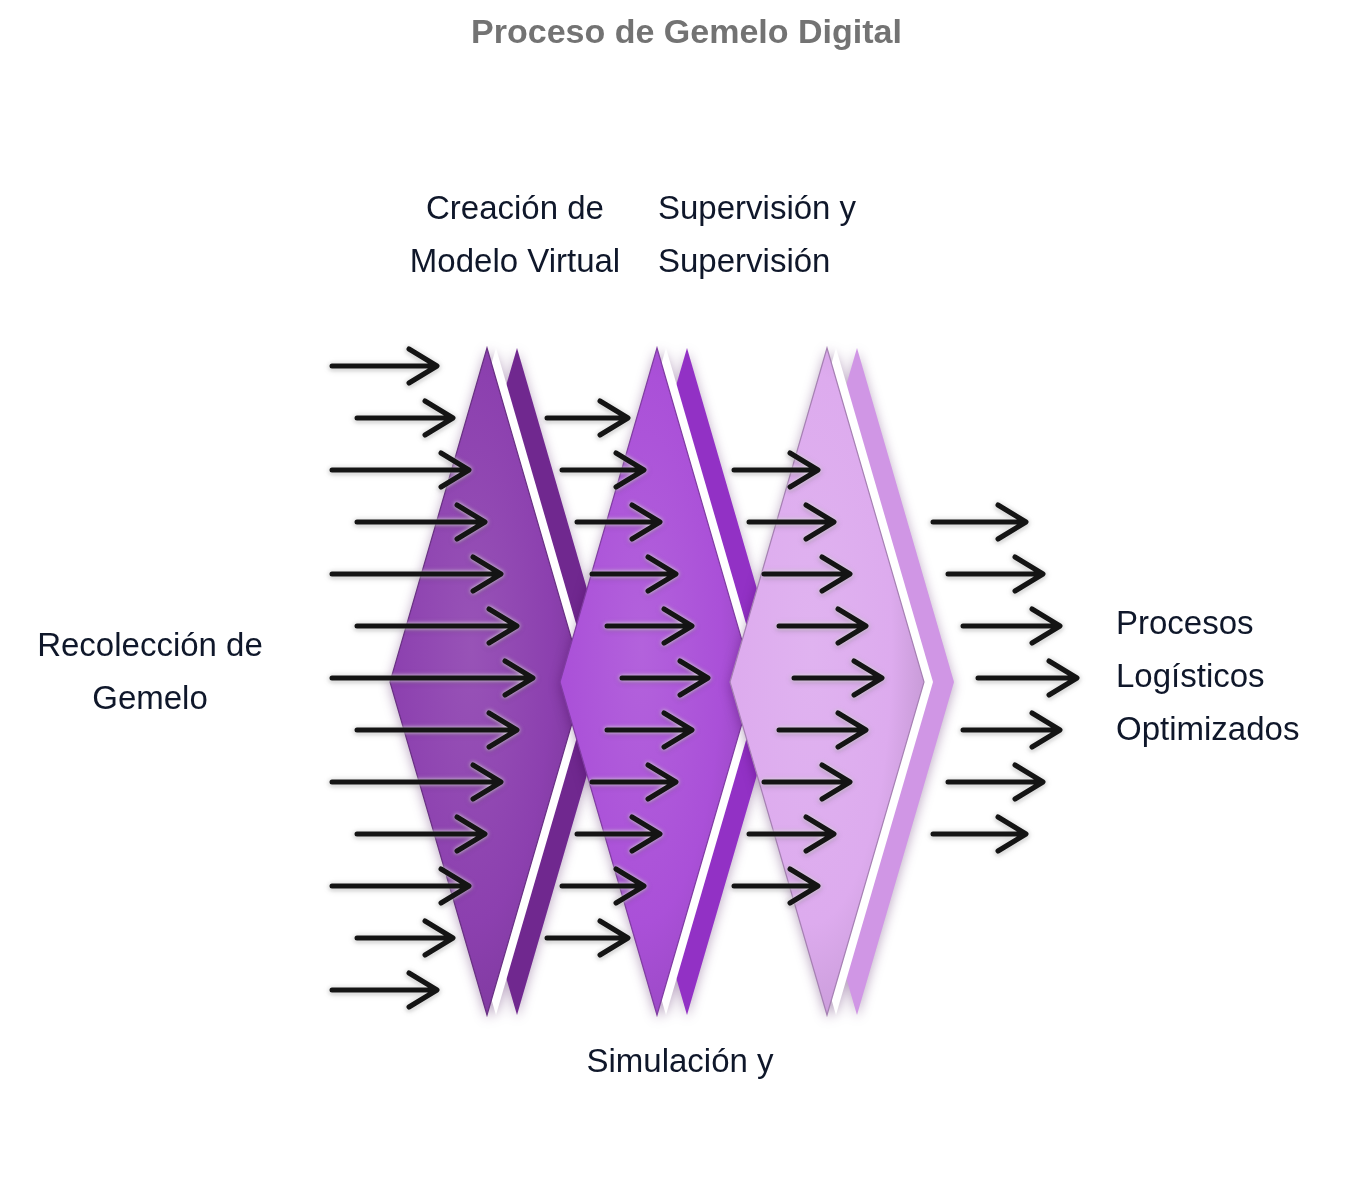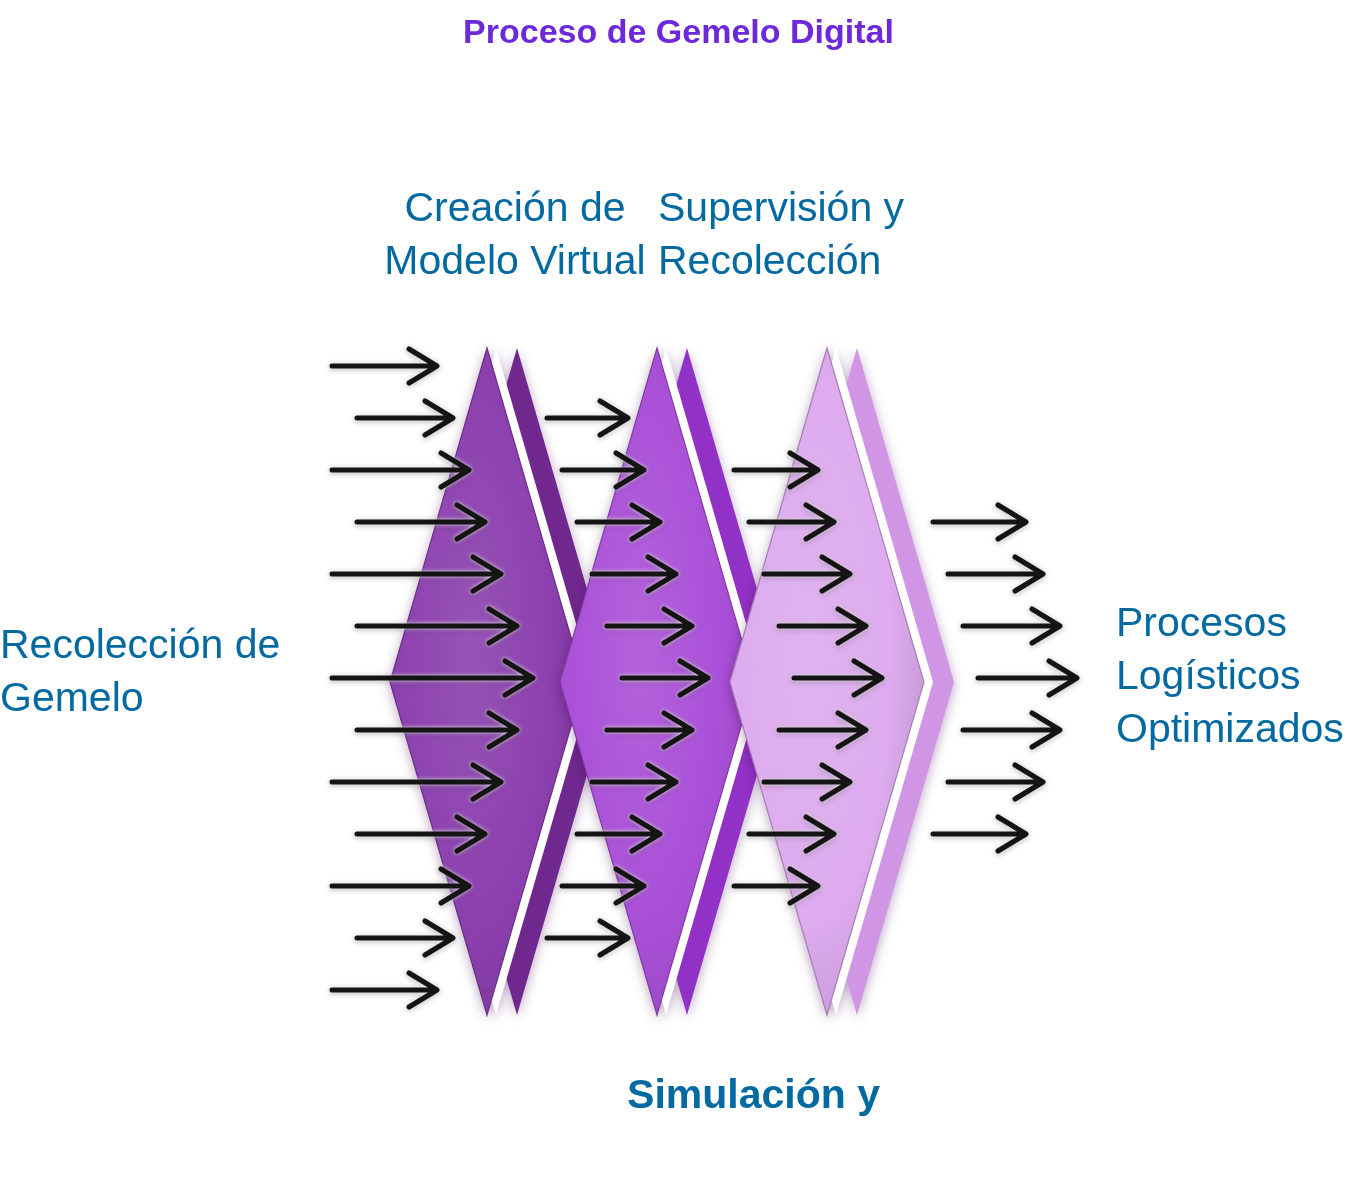--- a/index.html
+++ b/index.html
@@ -1,25 +1,25 @@
 <!DOCTYPE html>
 <html><head>
 <meta charset="utf-8">
 <style>
   html,body{margin:0;padding:0;background:#ffffff;}
   .canvas{position:relative;width:1365px;height:1200px;background:#ffffff;
           font-family:"Liberation Sans",sans-serif;color:#1e1e1e;overflow:hidden;}
-  .title{position:absolute;top:12px;left:6px;width:1345px;text-align:center;
-         font-size:34px;font-weight:bold;color:#6d28d9;}
-  .label{position:absolute;font-size:41px;line-height:53px;color:#0369a1;}
+  .title{position:absolute;top:12px;left:14px;width:1345px;text-align:center;
+         font-size:34px;font-weight:bold;color:#737373;}
+  .label{position:absolute;font-size:33px;line-height:53px;color:#0f172a;}
   .l-creacion   {top:181px;left:315px;width:400px;text-align:center;}
   .l-supervision{top:181px;left:658px;width:400px;text-align:left;}
-  .l-recoleccion{top:618px;left:0;width:300px;text-align:left;}
+  .l-recoleccion{top:618px;left:0;width:300px;text-align:center;}
   .l-procesos   {top:596px;left:1116px;width:280px;text-align:left;}
-  .l-simulacion {top:1068px;left:480px;width:400px;text-align:right;font-weight:bold;}
+  .l-simulacion {top:1034px;left:480px;width:400px;text-align:center;}
   #diagram-svg{position:absolute;left:0;top:0;}
   .diamond-group{filter:drop-shadow(0 3px 6px rgba(60,0,80,.35));}
   .arrow{filter:drop-shadow(0 0 2px rgba(255,255,255,.9)) drop-shadow(0 1px 2px rgba(0,0,0,.3));}
 </style>
 </head>
 <body>
 
 <div class="canvas">
 
   <svg id="diagram-svg" width="1365" height="1200" viewBox="0 0 1365 1200">
@@ -99,21 +99,21 @@
 
   <div class="title">Proceso de Gemelo Digital</div>
 
   <div class="label l-creacion">
     <div>Creación de</div>
     <div>Modelo Virtual</div>
   </div>
 
   <div class="label l-supervision">
     <div>Supervisión y</div>
-    <div>Recolección</div>
+    <div>Supervisión</div>
   </div>
 
   <div class="label l-recoleccion">
     <div>Recolección de</div>
     <div>Gemelo</div>
   </div>
 
   <div class="label l-procesos">
     <div>Procesos</div>
     <div>Logísticos</div>

